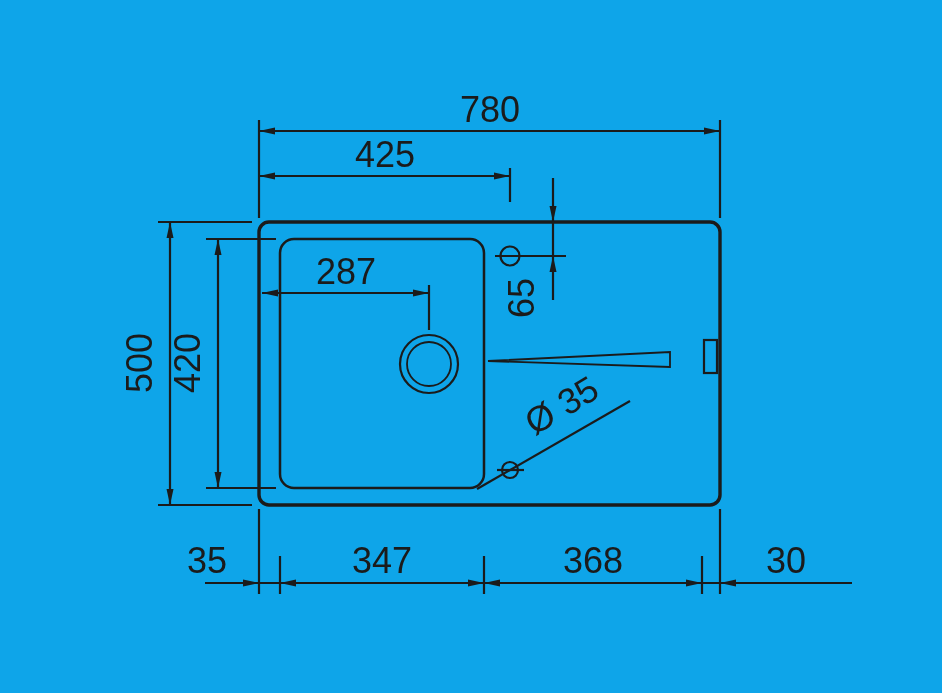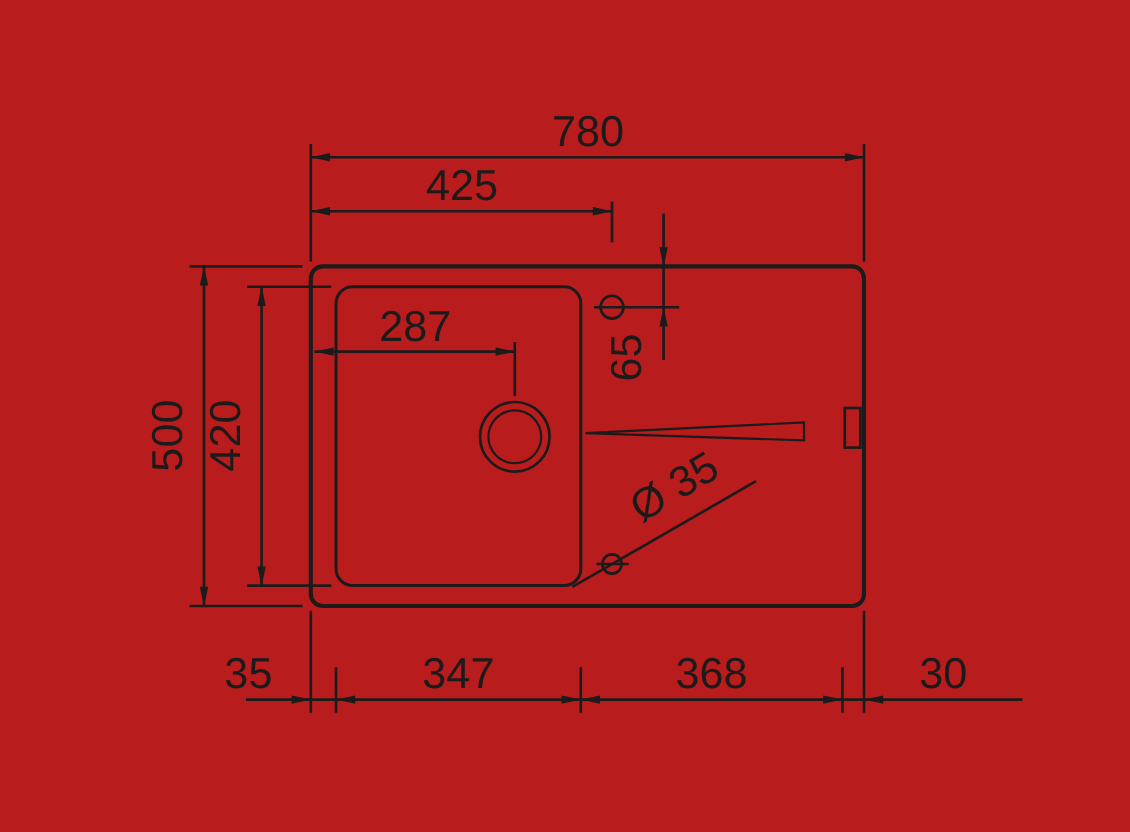--- a/index.html
+++ b/index.html
@@ -1,16 +1,16 @@
 <!DOCTYPE html>
 <html><head>
 <meta charset="utf-8">
 <style>
   html,body{margin:0;padding:0;background:#ffffff;}
-  .stage{position:relative;width:942px;height:693px;background:#b91c1c;overflow:hidden;}
+  .stage{position:relative;width:942px;height:693px;background:#0ea5e9;overflow:hidden;}
   svg{display:block;}
   svg text{font-family:"Liberation Sans",sans-serif;font-size:36px;fill:#1b1b1b;text-anchor:middle;}
   .obj{fill:none;stroke:#1b1b1b;}
   .dim{fill:none;stroke:#1b1b1b;stroke-width:2.2;}
   .arr{fill:#1b1b1b;stroke:none;}
   .w34{stroke-width:3.4;}
   .w25{stroke-width:2.5;}
   .w22{stroke-width:2.2;}
   .w18{stroke-width:1.8;}
 </style>

